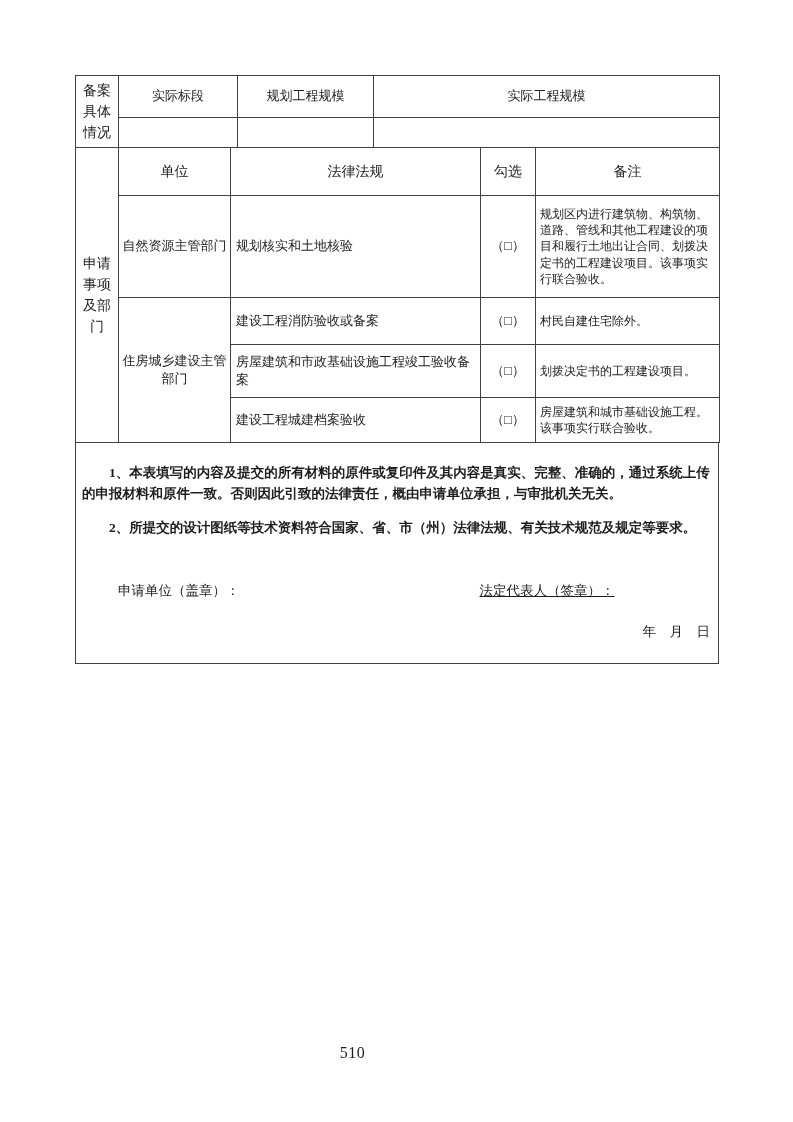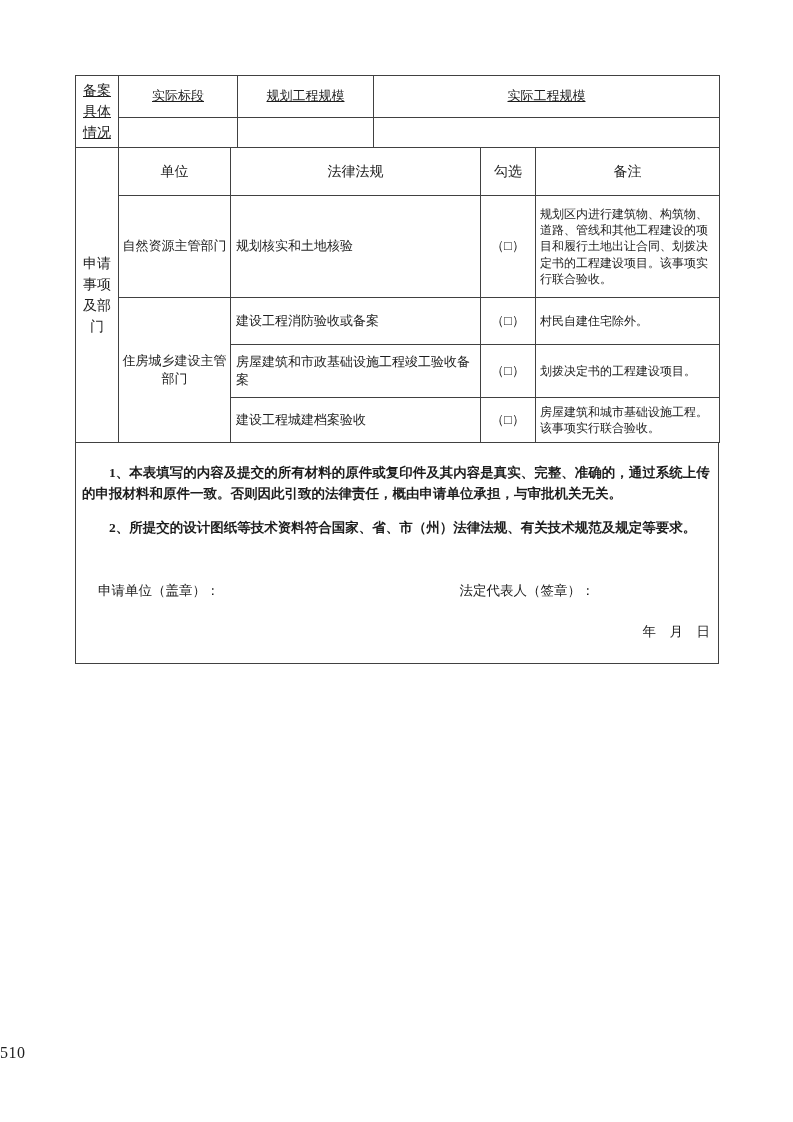--- a/index.html
+++ b/index.html
@@ -25,44 +25,44 @@
     overflow: hidden;
   }
   .t-main { margin-top: -1px; }
   .side { text-align: center; font-size: 14px; padding: 2px 5px; line-height: 1.5; }
   .hdr { font-weight: normal; font-size: 14px; text-align: center; }
   .c { text-align: center; }
   .unit { text-align: center; padding: 2px 3px; }
   .item { text-align: left; padding: 2px 4px 2px 5px; }
   .chk { text-align: center; font-size: 13px; }
   .note { font-size: 12px; line-height: 1.35; padding: 3px 4px; text-align: left; }
-  .rh42 { height: 42px; text-decoration: underline; } .rh30 { height: 30px; }
+  .rh42 { height: 42px; } .rh30 { height: 30px; }
   .rh48 { height: 48px; } .rh102 { height: 102px; }
   .rh47 { height: 47px; } .rh53 { height: 53px; } .rh45 { height: 45px; }
   .commit {
     margin-top: -1px;
     border: 1px solid #414141;
     width: 644px;
     height: 222px;
     padding: 7px 8px 0 6px;
     font-size: 13.5px;
     line-height: 1.55;
   }
   .commit .title { font-weight: normal; }
   .clause { margin: 13px 0 0 0; text-indent: 2em; font-weight: bold; }
   .sigrow { margin-top: 42px; display: flex; }
-  .sig-left { margin-left: 16px; white-space: nowrap; }
-  .sig-right { margin-left: 240px; white-space: nowrap; }
+  .sig-left { margin-left: 36px; white-space: nowrap; }
+  .sig-right { margin-left: 240px; white-space: nowrap; text-decoration: underline; }
   .dateline { margin-top: 20px; margin-left: 436px; white-space: nowrap; text-align: right; }
   .pageno {
     position: absolute;
     top: 1044px;
-    left: 0;
+    left: 18px;
     width: 669px;
-    text-align: left;
+    text-align: center;
     font-size: 16px;
     letter-spacing: 0.5px;
   }
 </style>
 </head>
 <body>
 
 <div class="page">
   <div class="form">
 

